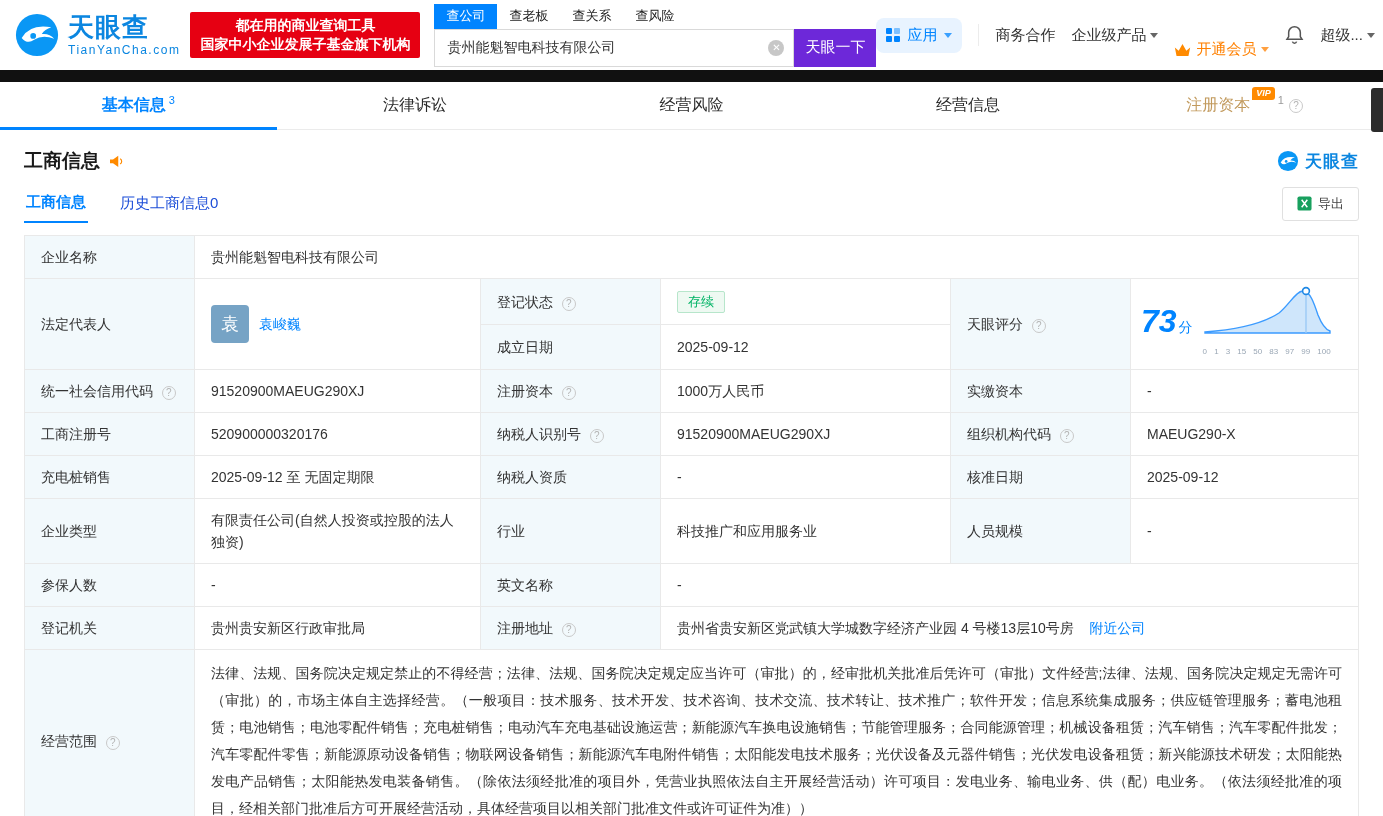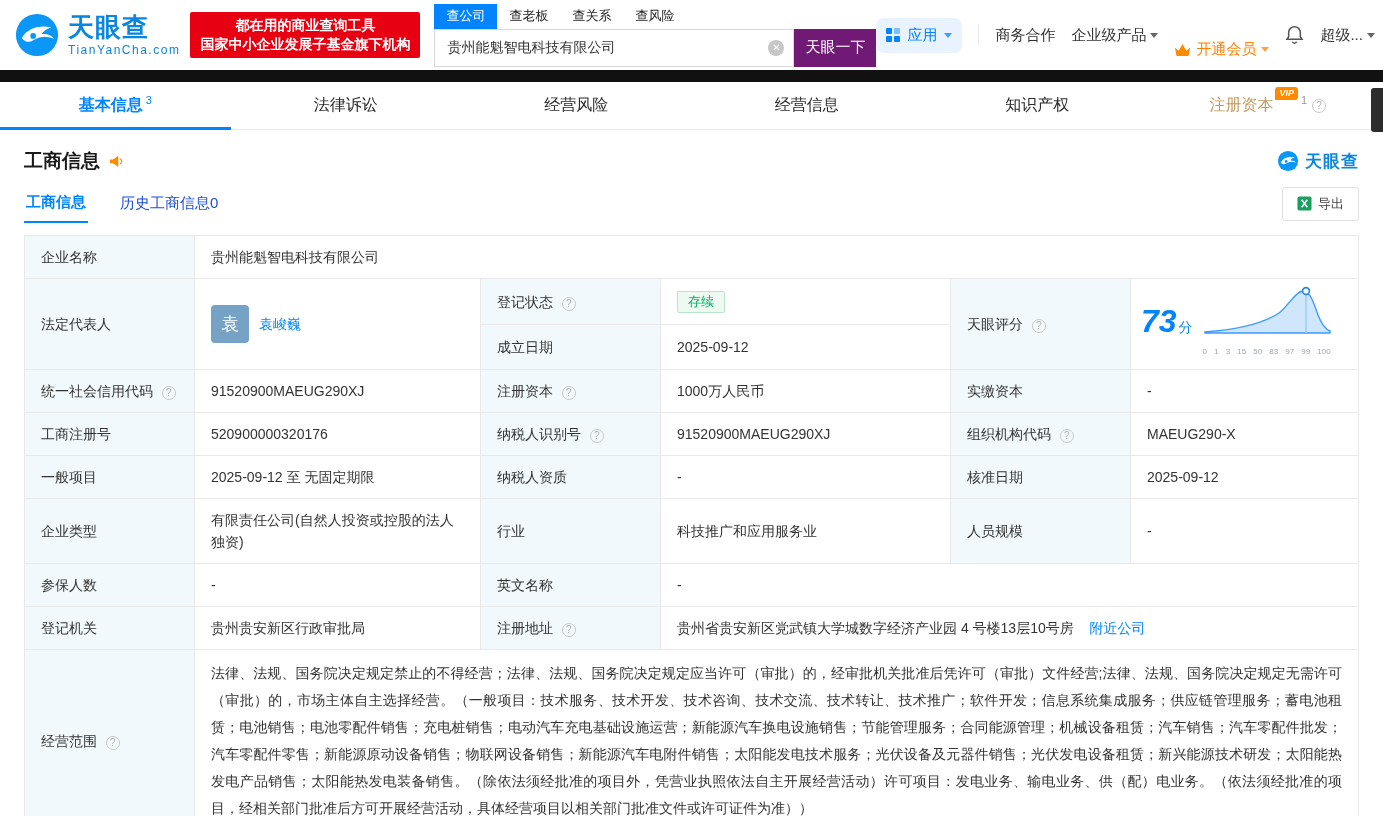--- a/index.html
+++ b/index.html
@@ -24,21 +24,21 @@
 
   .search-area { margin-left:14px; }
   .search-tabs { display:flex; font-size:13px; }
   .search-tab { padding:3px 12px 4px; color:#222; cursor:pointer; }
   .search-tab.active { background:#0084ff; color:#fff; }
   .search-row { display:flex; }
   .search-box { position:relative; width:360px; height:38px; border:1px solid #d9d9d9; display:flex; align-items:center; background:#fff; }
   .search-box input { border:none; outline:none; flex:1; font-size:14px; padding:0 32px 0 12px; height:100%; color:#333; background:transparent; }
   .clear-btn { position:absolute; right:9px; width:16px; height:16px; border-radius:50%; background:#c7c7c7; color:#fff;
                font-size:10px; line-height:16px; text-align:center; cursor:pointer; }
-  .search-btn { width:82px; height:38px; background:#701a75; color:#fff; font-size:15px; border:none; cursor:pointer; }
+  .search-btn { width:82px; height:38px; background:#6d28d9; color:#fff; font-size:15px; border:none; cursor:pointer; }
 
   .header-right { margin-left:auto; display:flex; align-items:center; gap:16px; font-size:15px; color:#333; white-space:nowrap; }
   .app-btn { display:flex; align-items:center; gap:7px; background:#e8f3ff; color:#0084ff; padding:8px 10px; border-radius:8px; cursor:pointer; }
   .grid-icon { display:grid; grid-template-columns:6px 6px; gap:2px; }
   .grid-icon span { width:6px; height:6px; background:#0084ff; border-radius:1px; }
   .grid-icon span:nth-child(2){ background:#7dc0ff; }
   .caret { width:0; height:0; border-left:4px solid transparent; border-right:4px solid transparent; border-top:5px solid currentColor; opacity:.75; }
   .vdiv { width:1px; height:22px; background:#ececec; }
   .hlink { cursor:pointer; display:flex; align-items:center; gap:4px; }
   .vip-link { color:#ff8000; cursor:pointer; display:flex; align-items:center; gap:5px;margin-top:29px; }
@@ -179,23 +179,20 @@
     <span class="cnt blue">3</span>
   </div>
   <div class="nav-tab">
     <span>法律诉讼</span>
   </div>
   <div class="nav-tab">
     <span>经营风险</span>
   </div>
   <div class="nav-tab">
     <span>经营信息</span>
-  </div>
-  <div class="nav-tab">
-    <span>知识产权</span>
   </div>
   <div class="nav-tab history">
     <span>注册资本</span>
     <span class="vip-tag">VIP</span>
     <span class="cnt gray">1</span>
     <span class="q-circle">?</span>
   </div>
 </nav>
 
 <div class="side-widget"></div>
@@ -320,21 +317,21 @@
       </td>
       <td>91520900MAEUG290XJ</td>
       <td class="lbl">
         <span>组织机构代码</span>
         <span class="q-circle">?</span>
       </td>
       <td>MAEUG290-X</td>
     </tr>
 
     <tr>
-      <td class="lbl">一般项目</td>
+      <td class="lbl">充电桩销售</td>
       <td>2025-09-12 至 无固定期限</td>
       <td class="lbl">纳税人资质</td>
       <td>-</td>
       <td class="lbl">核准日期</td>
       <td>2025-09-12</td>
     </tr>
 
     <tr>
       <td class="lbl">企业类型</td>
       <td>有限责任公司(自然人投资或控股的法人独资)</td>

